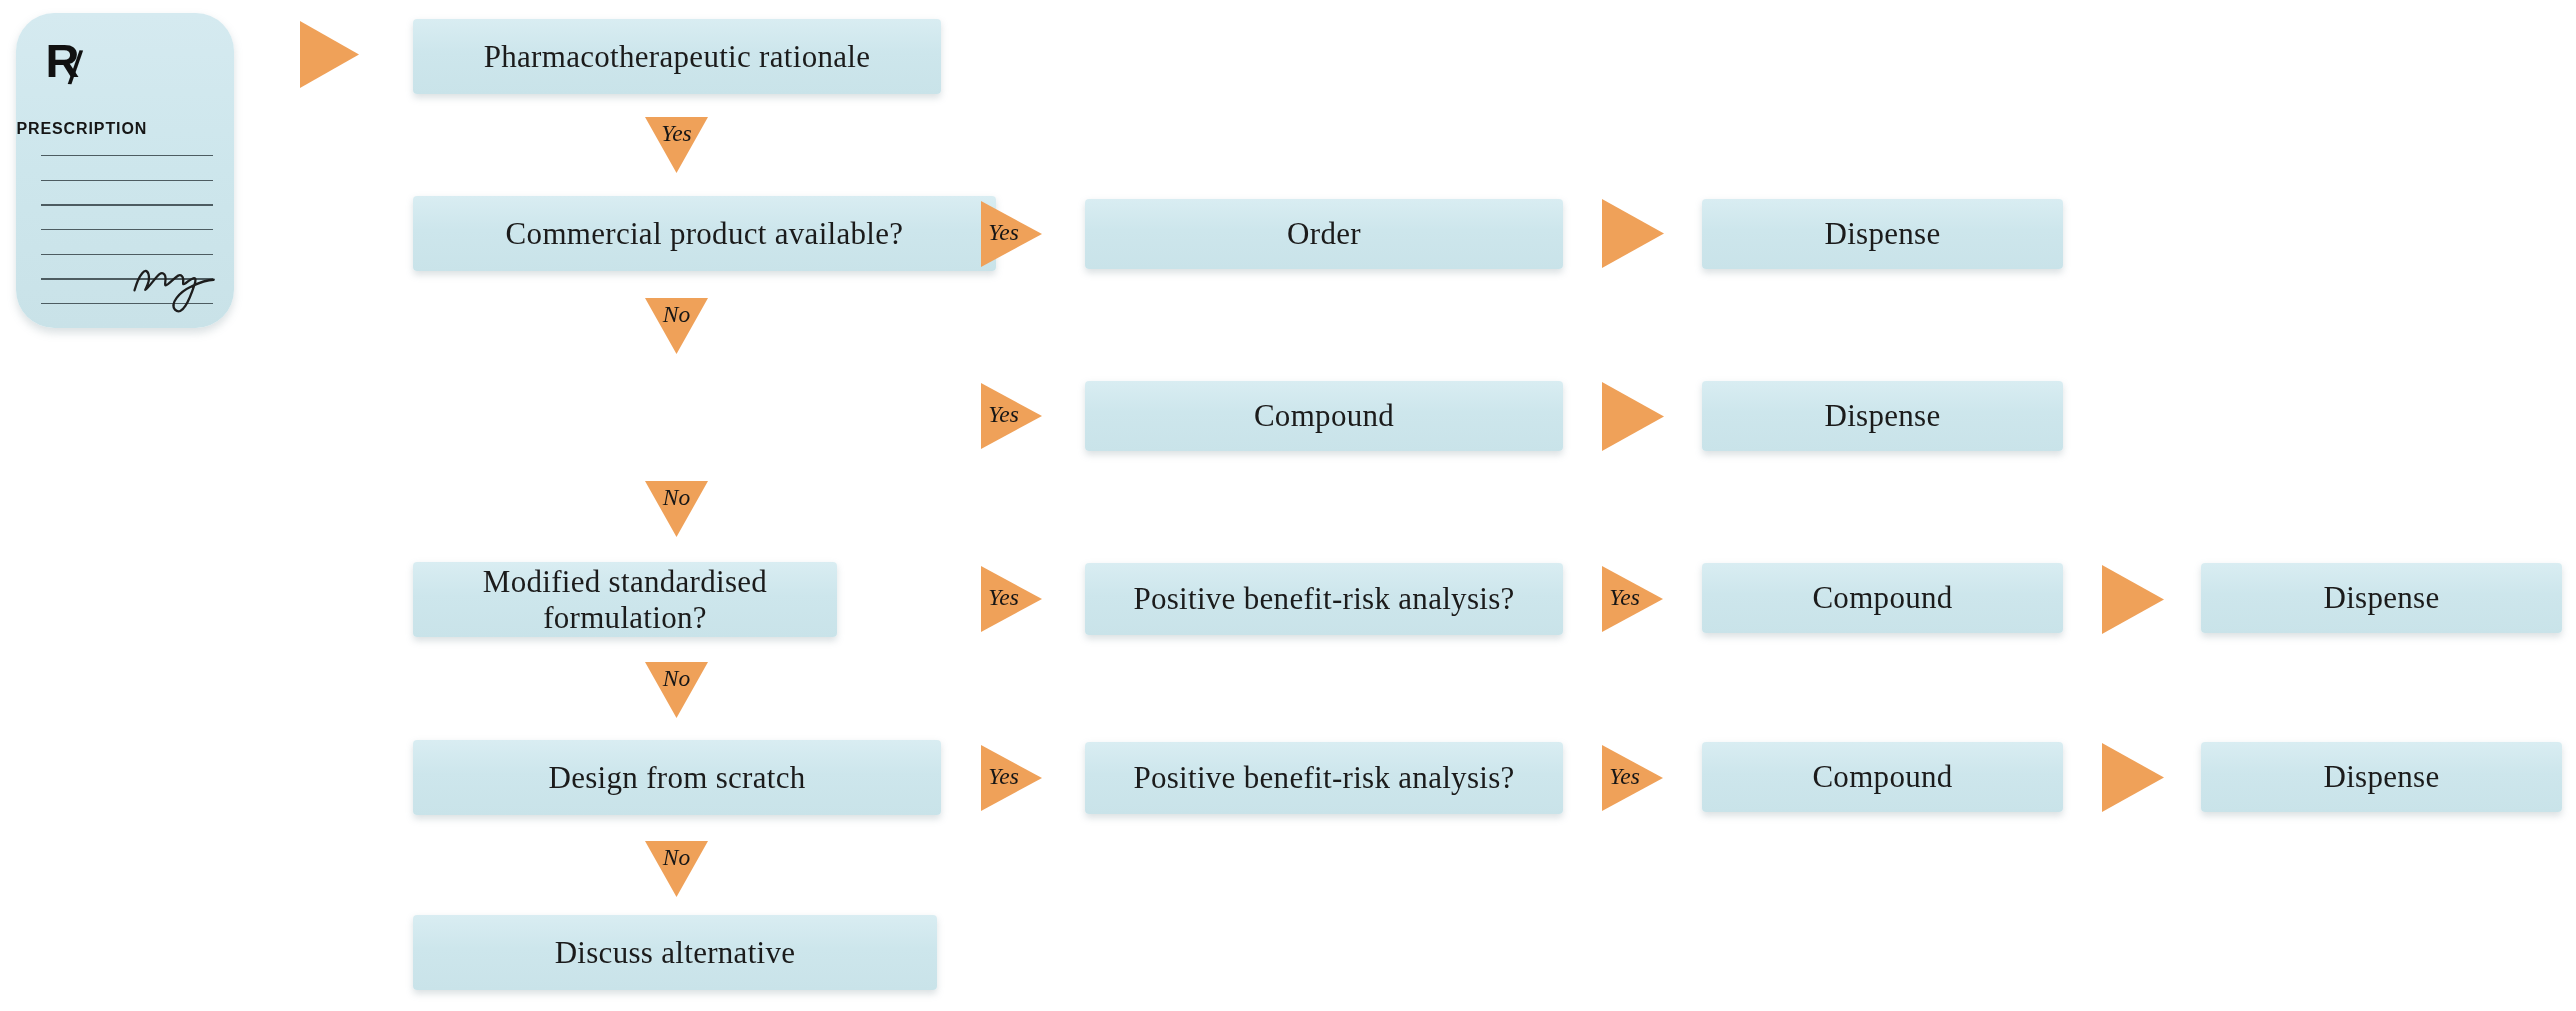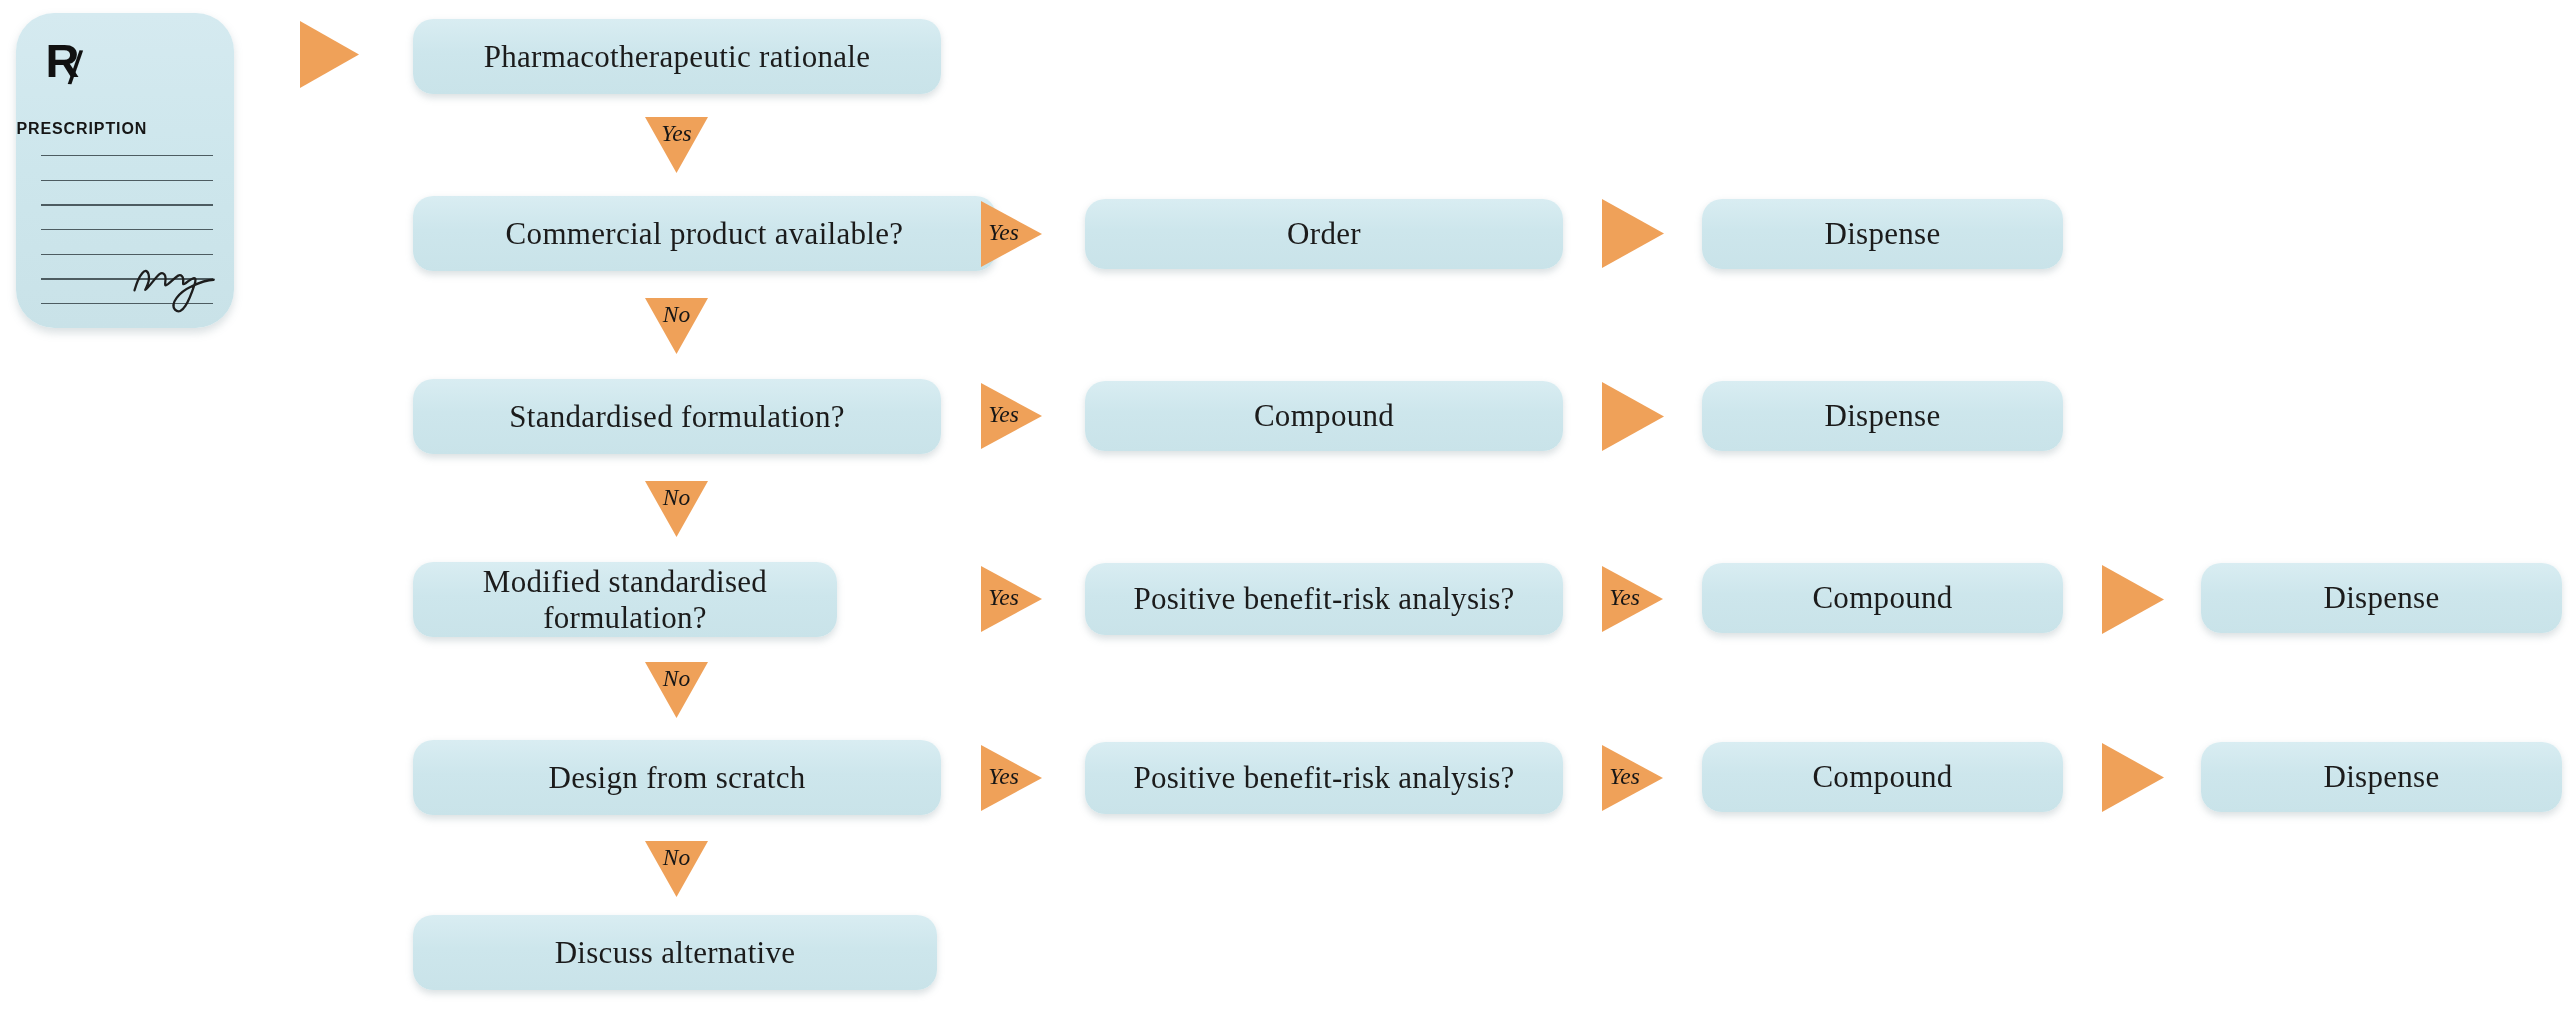--- a/index.html
+++ b/index.html
@@ -4,21 +4,21 @@
 <style>
   html,body{margin:0;padding:0;background:#ffffff;}
   .canvas{
     position:relative;width:2576px;height:1012px;background:#ffffff;overflow:hidden;
     font-family:"Liberation Serif", serif;color:#1b1b1b;
   }
   
   .node{
     position:absolute;
     background:linear-gradient(180deg,#d9edf2 0%,#cde6ec 45%,#c9e3e9 100%);
-    border-radius:20px;
+    border-radius:4px;
     display:flex;align-items:center;justify-content:center;
     font-size:31px;letter-spacing:0.3px;text-align:center;
     box-shadow:0 3.5px 7px rgba(125,148,156,.28);
     padding:0 10.6px;box-sizing:border-box;
   }
   
   .arr{position:absolute;font-style:italic;}
   .arr .shape{position:absolute;inset:0;background:#efa159;}
   .arr-r .shape{clip-path:polygon(0 0,100% 50%,0 100%);}
   .arr-d .shape{clip-path:polygon(0 0,100% 0,50% 100%);}
@@ -81,21 +81,20 @@
   <div class="node" style="left:1085px;top:199px;width:478px;height:70px">Order</div>
   <div class="arr arr-r" style="left:1602px;top:199px;width:62px;height:69px">
       <div class="shape"></div>
     </div>
   <div class="node" style="left:1702px;top:199px;width:361px;height:70px">Dispense</div>
   <div class="arr arr-d" style="left:645px;top:298px;width:63px;height:56px">
       <div class="shape"></div>
       <div class="lbl">No</div>
     </div>
 
-  <div class="node" style="left:413px;top:379px;width:528px;height:75px">Standardised formulation?</div>
   <div class="arr arr-r" style="left:981px;top:383px;width:61px;height:66px">
       <div class="shape"></div>
       <div class="lbl">Yes</div>
     </div>
   <div class="node" style="left:1085px;top:381px;width:478px;height:70px">Compound</div>
   <div class="arr arr-r" style="left:1602px;top:382px;width:62px;height:69px">
       <div class="shape"></div>
     </div>
   <div class="node" style="left:1702px;top:381px;width:361px;height:70px">Dispense</div>
   <div class="arr arr-d" style="left:645px;top:481px;width:63px;height:56px">

